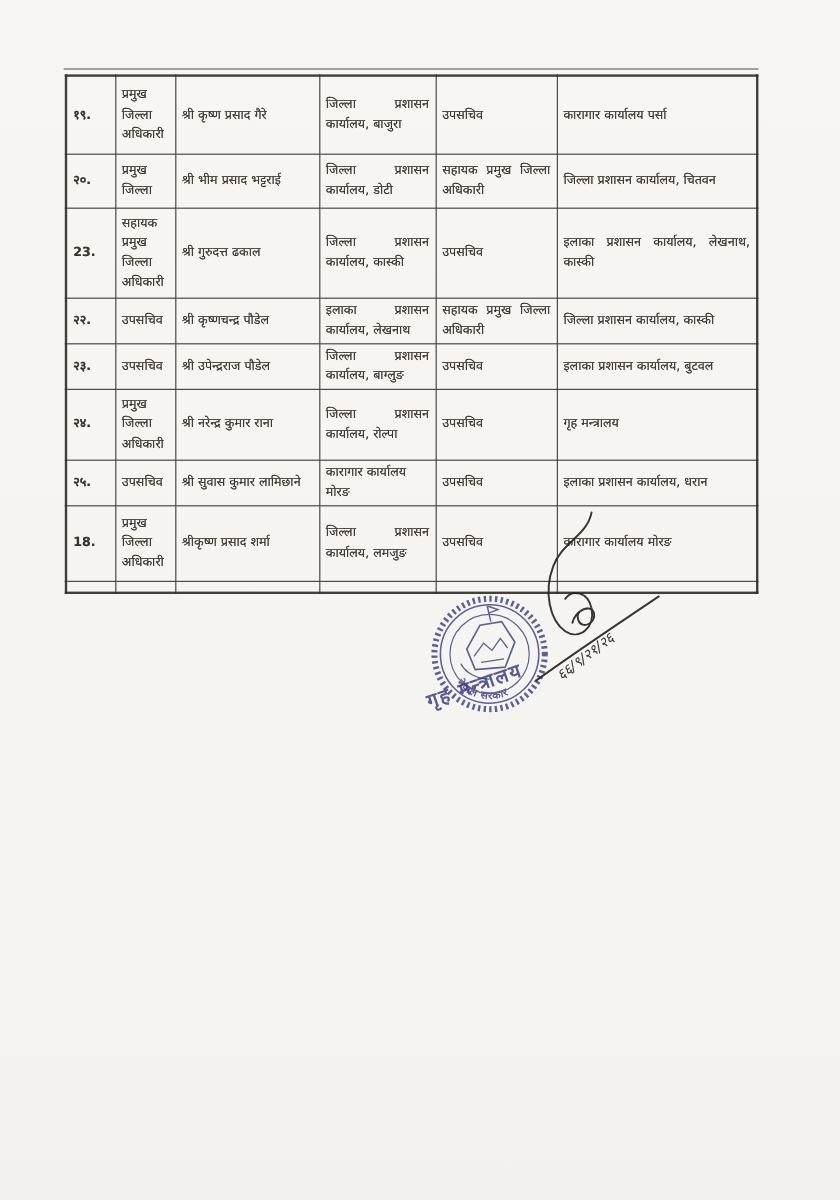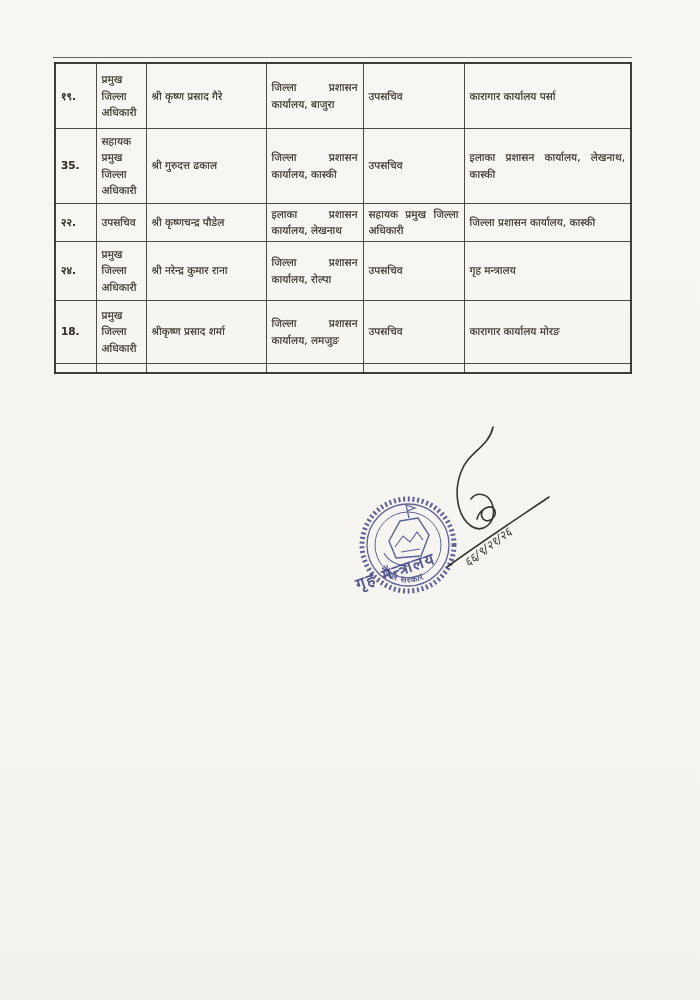--- a/index.html
+++ b/index.html
@@ -66,43 +66,67 @@
     </colgroup>
     <tbody>
       <tr class="h65">
         <td class="sn">१९.</td>
         <td>प्रमुख जिल्ला अधिकारी</td>
         <td>श्री कृष्ण प्रसाद गैरे</td>
         <td class="j">जिल्ला प्रशासन कार्यालय, बाजुरा</td>
         <td>उपसचिव</td>
         <td class="j">कारागार कार्यालय पर्सा</td>
       </tr>
+      <tr class="h45">
+        <td class="sn">२०.</td>
+        <td>प्रमुख जिल्ला</td>
+        <td>श्री भीम प्रसाद भट्टराई</td>
+        <td class="j">जिल्ला प्रशासन कार्यालय, डोटी</td>
+        <td class="j">सहायक प्रमुख जिल्ला अधिकारी</td>
+        <td>जिल्ला प्रशासन कार्यालय, चितवन</td>
+      </tr>
       <tr class="h75">
-        <td class="sn">35.</td>
+        <td class="sn">23.</td>
         <td>सहायक प्रमुख जिल्ला अधिकारी</td>
         <td>श्री गुरुदत्त ढकाल</td>
         <td class="j">जिल्ला प्रशासन कार्यालय, कास्की</td>
         <td>उपसचिव</td>
         <td class="j">इलाका प्रशासन कार्यालय, लेखनाथ, कास्की</td>
       </tr>
       <tr class="h38">
         <td class="sn">२२.</td>
         <td>उपसचिव</td>
         <td>श्री कृष्णचन्द्र पौडेल</td>
         <td class="j">इलाका प्रशासन कार्यालय, लेखनाथ</td>
         <td class="j">सहायक प्रमुख जिल्ला अधिकारी</td>
         <td>जिल्ला प्रशासन कार्यालय, कास्की</td>
       </tr>
+      <tr class="h38">
+        <td class="sn">२३.</td>
+        <td>उपसचिव</td>
+        <td>श्री उपेन्द्रराज पौडेल</td>
+        <td class="j">जिल्ला प्रशासन कार्यालय, बाग्लुङ</td>
+        <td>उपसचिव</td>
+        <td>इलाका प्रशासन कार्यालय,  बुटवल</td>
+      </tr>
       <tr class="h59">
         <td class="sn">२४.</td>
         <td>प्रमुख जिल्ला अधिकारी</td>
         <td>श्री नरेन्द्र कुमार राना</td>
         <td class="j">जिल्ला प्रशासन कार्यालय, रोल्पा</td>
         <td>उपसचिव</td>
         <td>गृह मन्त्रालय</td>
+      </tr>
+      <tr class="h38">
+        <td class="sn">२५.</td>
+        <td>उपसचिव</td>
+        <td>श्री सुवास कुमार लामिछाने</td>
+        <td>कारागार कार्यालय मोरङ</td>
+        <td>उपसचिव</td>
+        <td>इलाका प्रशासन कार्यालय, धरान</td>
       </tr>
       <tr class="h63">
         <td class="sn">18.</td>
         <td>प्रमुख जिल्ला अधिकारी</td>
         <td>श्रीकृष्ण प्रसाद शर्मा</td>
         <td class="j">जिल्ला प्रशासन कार्यालय, लमजुङ</td>
         <td>उपसचिव</td>
         <td>कारागार कार्यालय मोरङ</td>
       </tr>
       <tr class="h10">

